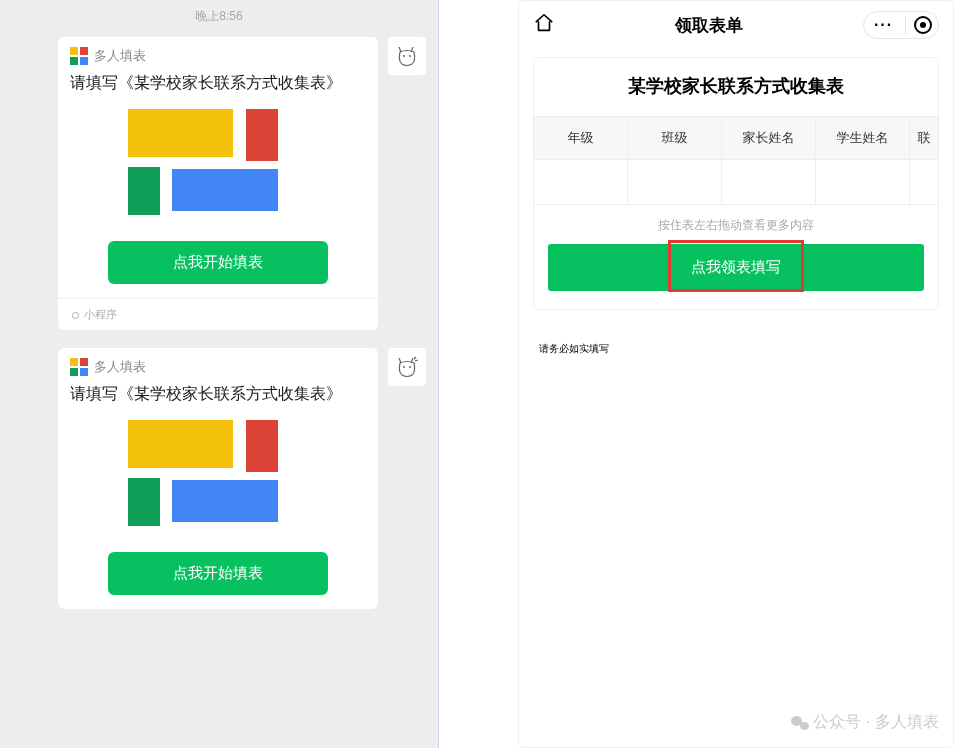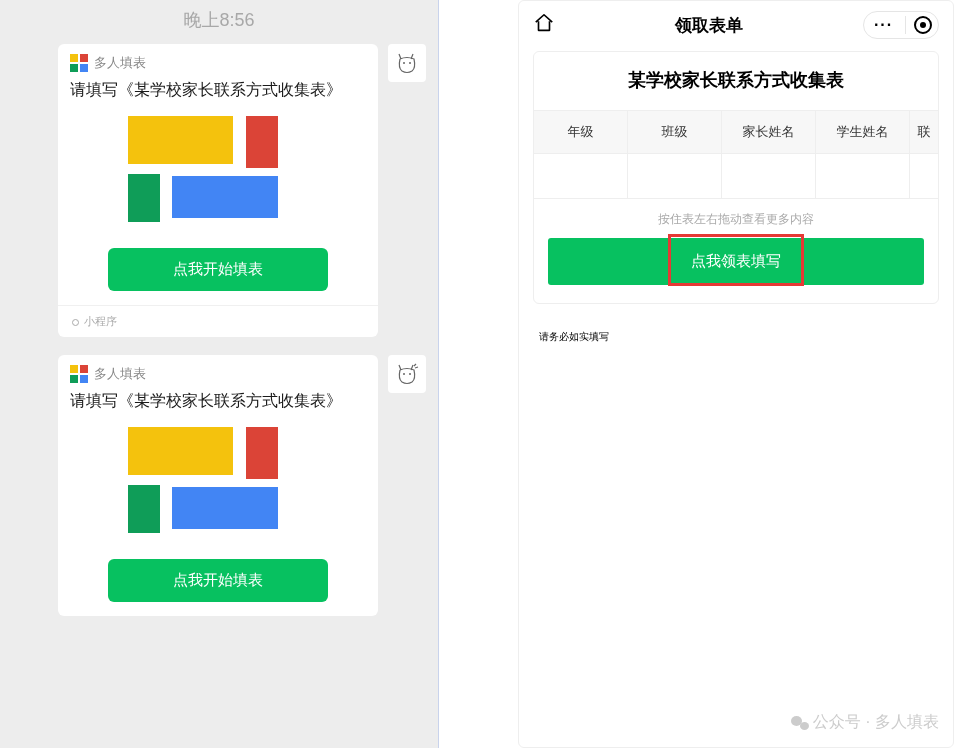--- a/index.html
+++ b/index.html
@@ -18,21 +18,21 @@
     
     .left-panel {
       width: 438px;
       height: 748px;
       background: #ededed;
       position: relative;
       overflow: hidden;
     }
     .timestamp {
       text-align: center;
-      font-size: 18px;
+      font-size: 12px;
       color: #a8a8a8;
       padding: 8px 0 12px;
     }
     .chat-row {
       display: flex;
       justify-content: flex-end;
       align-items: flex-start;
       padding: 0 12px 18px 12px;
     }
     .card {
@@ -190,21 +190,21 @@
       height: 6px;
       background: #000;
       border-radius: 50%;
     }
     .mp-divider-v {
       width: 1px;
       height: 18px;
       background: #e5e5e5;
     }
     .form-card {
-      margin: 2px 14px;
+      margin: 8px 14px;
       border: 1px solid #eee;
       border-radius: 6px;
       padding: 16px 0 18px;
     }
     .form-title {
       text-align: center;
       font-size: 18px;
       font-weight: 600;
       color: #000;
       margin-bottom: 18px;

